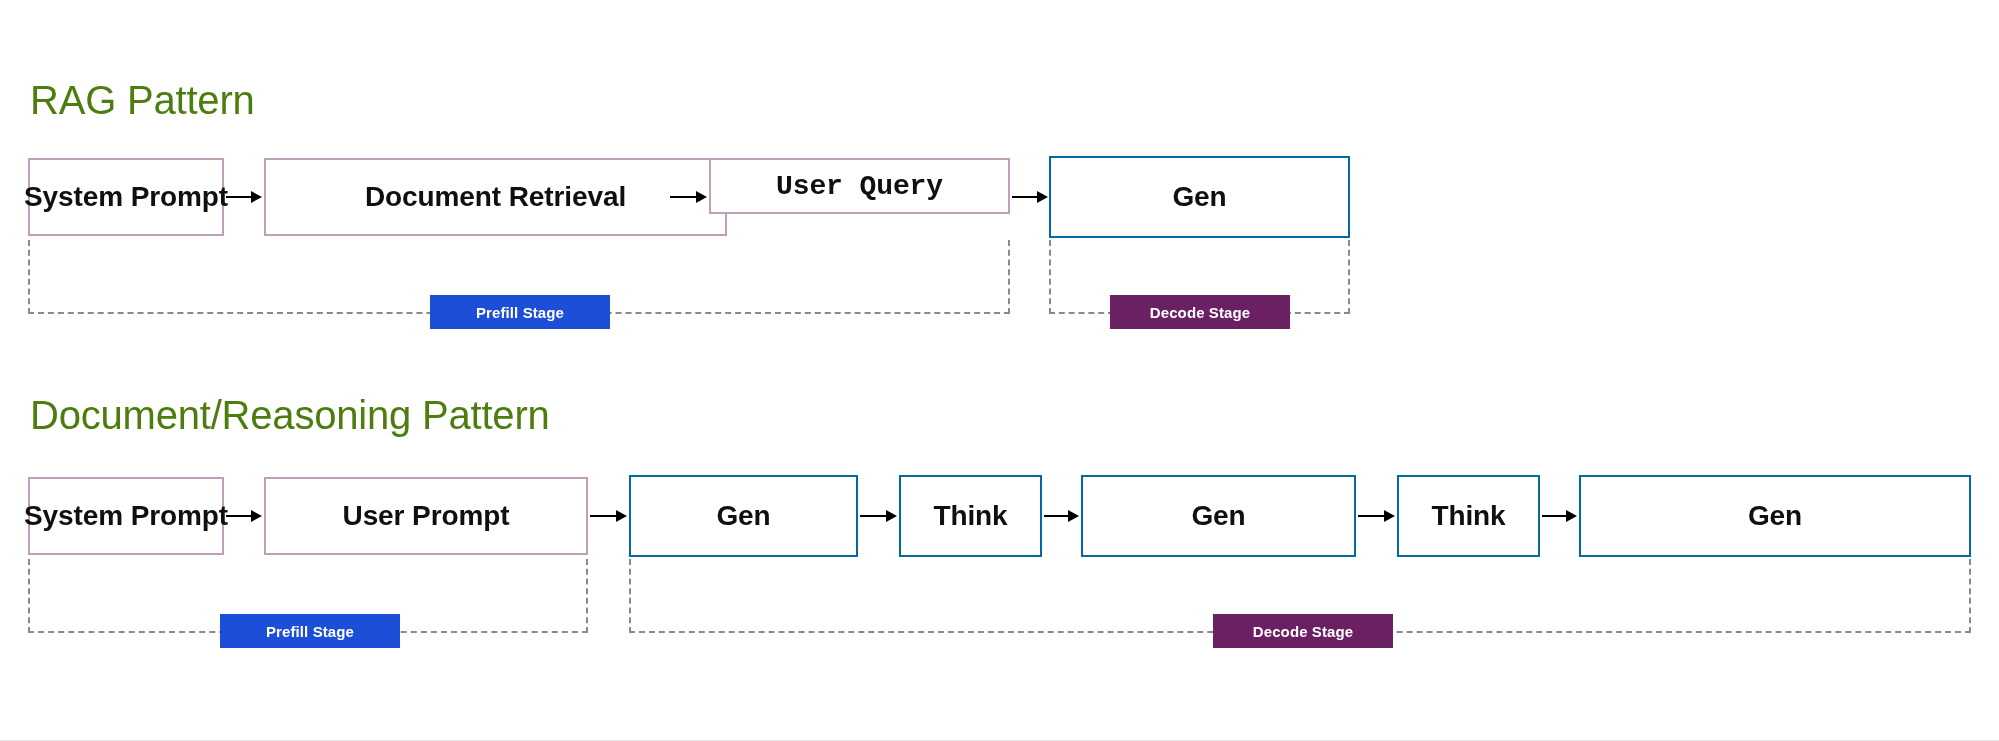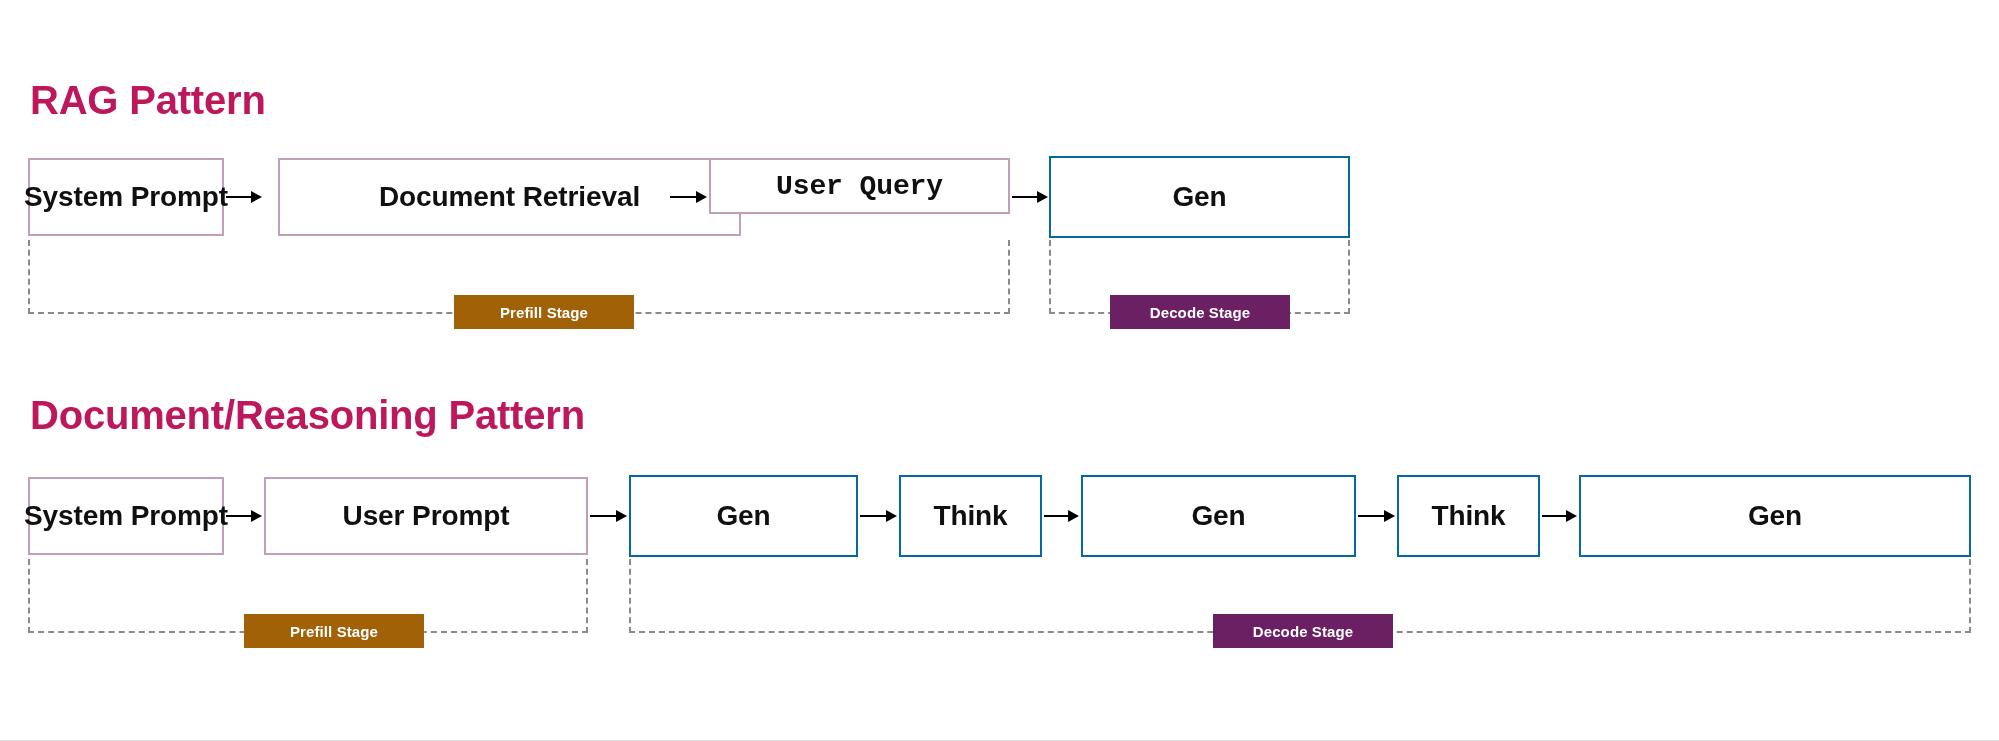--- a/index.html
+++ b/index.html
@@ -17,22 +17,22 @@
   }
 
   .canvas {
     position: absolute;
     inset: 0;
   }
 
   
   .section-title {
     position: absolute;
-    font-weight: bold;
-    color: #be185d;
+    font-weight: normal;
+    color: #4d7c0f;
     letter-spacing: -0.2px;
     white-space: nowrap;
   }
   #title-rag {
     left: 30px;
     top: 78px;
     font-size: 40px;
   }
   #title-think {
     left: 30px;
@@ -101,22 +101,21 @@
     display: flex;
     align-items: center;
     justify-content: center;
     color: #ffffff;
     font-size: 15px;
     font-weight: bold;
     letter-spacing: 0.1px;
     white-space: nowrap;
   }
   .stage-badge.prefill {
-    background: #a16207;
-    margin-left: 24px;
+    background: #1d4ed8;
   }
   .stage-badge.decode {
     background: #6b2063;
   }
 
   
   #bottom-rule {
     position: absolute;
     left: 0;
     right: 0;
@@ -129,21 +128,21 @@
 <body>
 
 <div class="canvas">
 
   <div class="section-title" id="title-rag">RAG Pattern</div>
 
   <div class="flow-box" style="left:28px;  top:158px; width:196px; height:78px;">
     <span class="box-label">System Prompt</span>
   </div>
 
-  <div class="flow-box" style="left:264px; top:158px; width:463px; height:78px;margin-left:14px;">
+  <div class="flow-box" style="left:264px; top:158px; width:463px; height:78px;">
     <span class="box-label">Document Retrieval</span>
   </div>
 
   <div class="flow-box" style="left:709px; top:158px; width:301px; height:56px;font-family:Liberation Mono, monospace;">
     <span class="box-label">User Query</span>
   </div>
 
   <div class="flow-box decode" style="left:1049px; top:156px; width:301px; height:82px;">
     <span class="box-label">Gen</span>
   </div>

